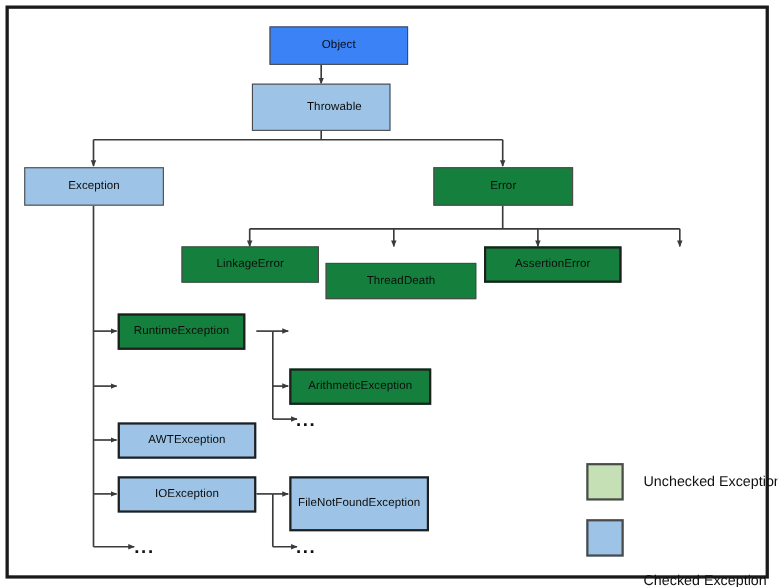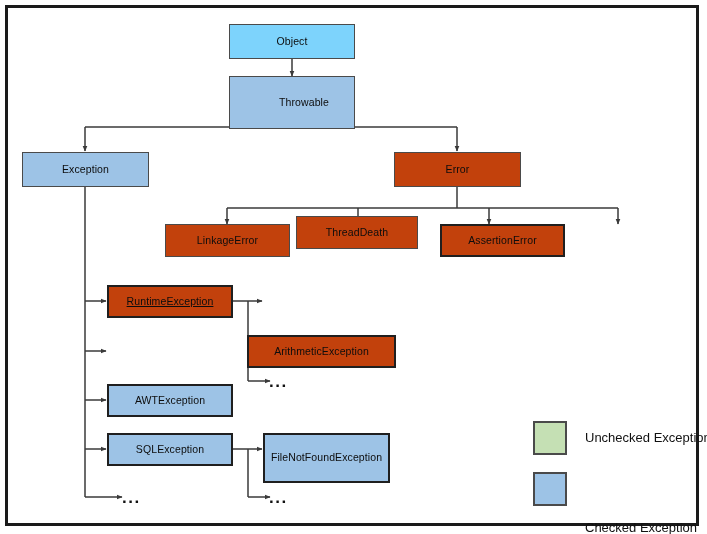--- a/index.html
+++ b/index.html
@@ -42,23 +42,23 @@
     display: flex;
     align-items: center;
     justify-content: center;
     text-align: center;
     font-size: 10.5px;
     color: #0d0d0d;
     line-height: 1.1;
     letter-spacing: 0.1px;
     white-space: nowrap;
   }
-  .node.white  { background: #7dd3fc; }
+  .node.white  { background: #3b82f6; margin-left: 16px; }
   .node.blue   { background: #9dc3e6; }
-  .node.green  { background: #c2410c; }
+  .node.green  { background: #15803d; }
   .node.dark   { border-color: #1f1f1f; border-width: 2px; }
 
   .ellipsis {
     position: absolute;
     font-size: 17px;
     font-weight: bold;
     color: #111111;
     letter-spacing: 1.5px;
     line-height: 1;
   }
@@ -126,60 +126,60 @@
       <path d="M248,449 L262,449" marker-end="url(#arrow)"></path>
       <path d="M248,497 L270,497" marker-end="url(#arrow)"></path>
 
     </g>
   </svg>
 
   <div class="node white" style="left:229px; top:24px; width:126px; height:35px;">
     <span>Object</span>
   </div>
 
-  <div class="node blue" style="left:229px; top:76px; width:126px; height:53px;padding-left:24px;">
+  <div class="node blue" style="left:229px; top:76px; width:126px; height:43px;padding-left:24px;">
     <span>Throwable</span>
   </div>
 
   <div class="node blue" style="left:22px; top:152px; width:127px; height:35px;">
     <span>Exception</span>
   </div>
 
   <div class="node green" style="left:394px; top:152px; width:127px; height:35px;">
     <span>Error</span>
   </div>
 
   <div class="node green" style="left:165px; top:224px; width:125px; height:33px;">
     <span>LinkageError</span>
   </div>
 
-  <div class="node green" style="left:296px; top:216px; width:122px; height:33px;">
+  <div class="node green" style="left:296px; top:239px; width:137px; height:33px;">
     <span>ThreadDeath</span>
   </div>
 
   <div class="node green dark" style="left:440px; top:224px; width:125px; height:33px;">
     <span>AssertionError</span>
   </div>
 
 
-  <div class="node green dark" style="left:107px; top:285px; width:126px; height:33px;text-decoration:underline;">
+  <div class="node green dark" style="left:107px; top:285px; width:116px; height:33px;">
     <span>RuntimeException</span>
   </div>
 
 
   <div class="node blue dark" style="left:107px; top:384px; width:126px; height:33px;">
     <span>AWTException</span>
   </div>
 
   <div class="node blue dark" style="left:107px; top:433px; width:126px; height:33px;">
-    <span>SQLException</span>
+    <span>IOException</span>
   </div>
 
 
-  <div class="node green dark" style="left:247px; top:335px; width:149px; height:33px;text-align:center;">
+  <div class="node green dark" style="left:263px; top:335px; width:129px; height:33px;text-align:center;">
     <span>ArithmeticException</span>
   </div>
 
   <div class="node blue dark" style="left:263px; top:433px; width:127px; height:50px;">
     <span>FileNotFoundException</span>
   </div>
 
   <div class="ellipsis" style="left:269px; top:373px;">...</div>
 
   <div class="ellipsis" style="left:122px; top:489px;">...</div>

